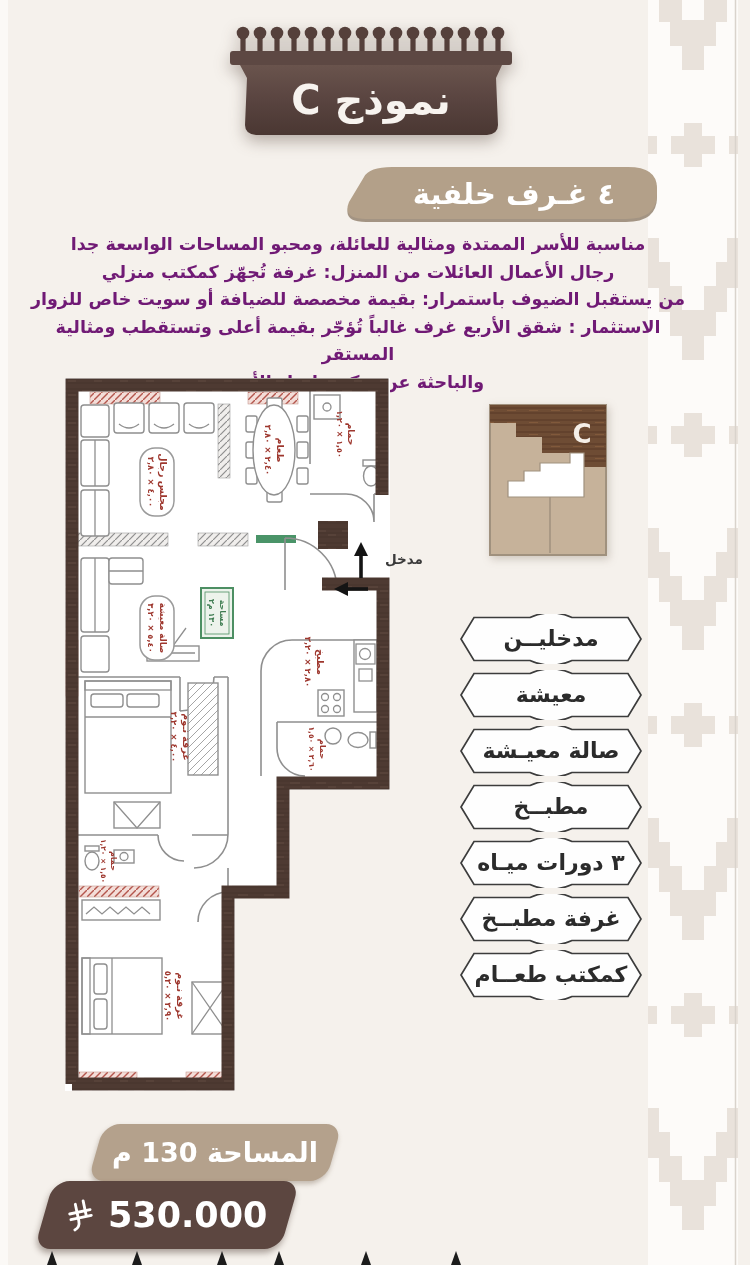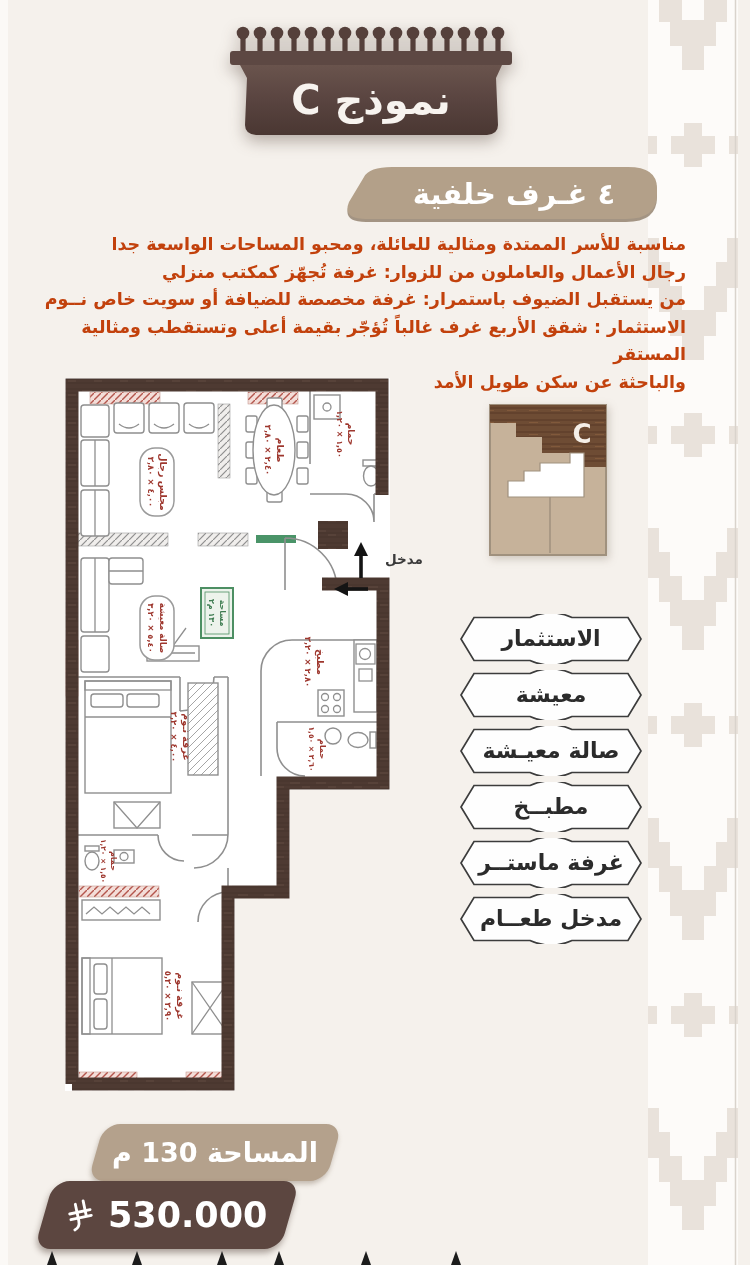--- a/index.html
+++ b/index.html
@@ -15,22 +15,22 @@
 
   
   #sign{left:226px;top:24px;width:290px;height:120px;filter:drop-shadow(0 6px 8px rgba(60,40,30,.35));}
   #sign text{font-family:"DejaVu Sans",sans-serif;font-weight:bold;}
 
   
   #banner{left:336px;top:164px;width:328px;height:62px;}
   #banner text{font-family:"DejaVu Sans",sans-serif;font-weight:bold;}
 
   
-  #description{left:30px;top:231px;width:656px;direction:rtl;
-    color:#c2410c;font-size:17.5px;line-height:27.5px;font-weight:600;}
+  #description{left:30px;top:231px;width:656px;direction:rtl;text-align:center;
+    color:#701a75;font-size:17.5px;line-height:27.5px;font-weight:600;}
 
   
   #floor-plan{left:52px;top:372px;width:382px;height:748px;}
   #floor-plan text{font-family:"DejaVu Sans",sans-serif;}
   .plan-label{fill:#9e372e;font-weight:bold;}
   .thin{stroke:#8f8f8f;stroke-width:1.6;fill:none;}
   .furn{stroke:#8f8f8f;stroke-width:1.4;fill:#ffffff;}
   .furnl{stroke:#8f8f8f;stroke-width:1.3;fill:none;}
 
   
@@ -116,22 +116,22 @@
 </svg>
 
 <svg class="abs" id="banner" viewBox="0 0 328 62">
   <path d="M56 6 H292 Q321 6 321 27 V33 Q321 58 290 58 H30 Q6 58 13 41 L28 16 Q33 6 56 6 Z" fill="#8f7d69" opacity="0.8"></path>
   <path d="M56 3 H292 Q321 3 321 24 V30 Q321 55 290 55 H30 Q6 55 13 38 L28 13 Q33 3 56 3 Z" fill="#b3a089"></path>
   <text x="178" y="40" text-anchor="middle" font-size="29" fill="#ffffff" direction="rtl">٤ غـرف خلفية</text>
 </svg>
 
 <div class="abs" id="description">
   <div>مناسبة للأسر الممتدة ومثالية للعائلة، ومحبو المساحات الواسعة جدا</div>
-  <div>رجال الأعمال والعاملون من للزوار: غرفة تُجهّز كمكتب منزلي</div>
-  <div>من يستقبل الضيوف باستمرار: غرفة مخصصة للضيافة أو سويت خاص نــوم</div>
+  <div>رجال الأعمال العائلات من المنزل: غرفة تُجهّز كمكتب منزلي</div>
+  <div>من يستقبل الضيوف باستمرار: بقيمة مخصصة للضيافة أو سويت خاص للزوار</div>
   <div>الاستثمار : شقق الأربع غرف غالباً تُؤجّر بقيمة أعلى وتستقطب ومثالية المستقر</div>
   <div>والباحثة عن سكن طويل الأمد</div>
 </div>
 
 <svg class="abs" id="floor-plan" viewBox="0 0 382 748">
   <defs>
     <pattern id="wood" width="26" height="14" patternUnits="userSpaceOnUse">
       <rect width="26" height="14" fill="#4e3a32"></rect>
       <path d="M0 3 H26 M0 7 H26 M0 11 H26" stroke="#41302a" stroke-width="1.2" opacity="0.7"></path>
       <path d="M4 5 H14 M16 9 H24" stroke="#5f4a40" stroke-width="1"></path>
@@ -351,21 +351,21 @@
   <path d="M26 104 V88 H42 V78 H58 V70 H88 V60 H102 V104 Z" fill="#ffffff" stroke="#a0917e" stroke-width="1.2"></path>
   <line x1="68" y1="104" x2="68" y2="160" stroke="#a0917e" stroke-width="1.5"></line>
   <text x="100" y="50" text-anchor="middle" font-size="26" font-weight="bold" fill="#f5efe8">C</text>
 </svg>
 
 <div class="abs" id="room-list">
   <div class="plaque">
     <svg viewBox="0 0 186 50">
         <path d="M16 3.5 H72 Q93 -6 114 3.5 H170 L183 25 L170 46.5 H114 Q93 56 72 46.5 H16 L3 25 Z" fill="#fefefe" stroke="#3c3c3c" stroke-width="1.7"></path>
       </svg>
-    <span class="lbl">الاستثمار</span>
+    <span class="lbl">مدخليــن</span>
   </div>
   <div class="plaque">
     <svg viewBox="0 0 186 50">
         <path d="M16 3.5 H72 Q93 -6 114 3.5 H170 L183 25 L170 46.5 H114 Q93 56 72 46.5 H16 L3 25 Z" fill="#fefefe" stroke="#3c3c3c" stroke-width="1.7"></path>
       </svg>
     <span class="lbl">معيشة</span>
   </div>
   <div class="plaque">
     <svg viewBox="0 0 186 50">
         <path d="M16 3.5 H72 Q93 -6 114 3.5 H170 L183 25 L170 46.5 H114 Q93 56 72 46.5 H16 L3 25 Z" fill="#fefefe" stroke="#3c3c3c" stroke-width="1.7"></path>
@@ -375,27 +375,33 @@
   <div class="plaque">
     <svg viewBox="0 0 186 50">
         <path d="M16 3.5 H72 Q93 -6 114 3.5 H170 L183 25 L170 46.5 H114 Q93 56 72 46.5 H16 L3 25 Z" fill="#fefefe" stroke="#3c3c3c" stroke-width="1.7"></path>
       </svg>
     <span class="lbl">مطبــخ</span>
   </div>
   <div class="plaque">
     <svg viewBox="0 0 186 50">
         <path d="M16 3.5 H72 Q93 -6 114 3.5 H170 L183 25 L170 46.5 H114 Q93 56 72 46.5 H16 L3 25 Z" fill="#fefefe" stroke="#3c3c3c" stroke-width="1.7"></path>
       </svg>
-    <span class="lbl">غرفة ماستــر</span>
-  </div>
-  <div class="plaque">
-    <svg viewBox="0 0 186 50">
-        <path d="M16 3.5 H72 Q93 -6 114 3.5 H170 L183 25 L170 46.5 H114 Q93 56 72 46.5 H16 L3 25 Z" fill="#fefefe" stroke="#3c3c3c" stroke-width="1.7"></path>
-      </svg>
-    <span class="lbl">مدخل طعــام</span>
+    <span class="lbl">٣ دورات ميـاه</span>
+  </div>
+  <div class="plaque">
+    <svg viewBox="0 0 186 50">
+        <path d="M16 3.5 H72 Q93 -6 114 3.5 H170 L183 25 L170 46.5 H114 Q93 56 72 46.5 H16 L3 25 Z" fill="#fefefe" stroke="#3c3c3c" stroke-width="1.7"></path>
+      </svg>
+    <span class="lbl">غرفة مطبــخ</span>
+  </div>
+  <div class="plaque">
+    <svg viewBox="0 0 186 50">
+        <path d="M16 3.5 H72 Q93 -6 114 3.5 H170 L183 25 L170 46.5 H114 Q93 56 72 46.5 H16 L3 25 Z" fill="#fefefe" stroke="#3c3c3c" stroke-width="1.7"></path>
+      </svg>
+    <span class="lbl">كمكتب طعــام</span>
   </div>
 </div>
 
 <div class="abs badge" id="area-badge">
   <div class="inner">
     <span>المساحة 130 م</span>
   </div>
 </div>
 
 <div class="abs badge" id="price-badge">

